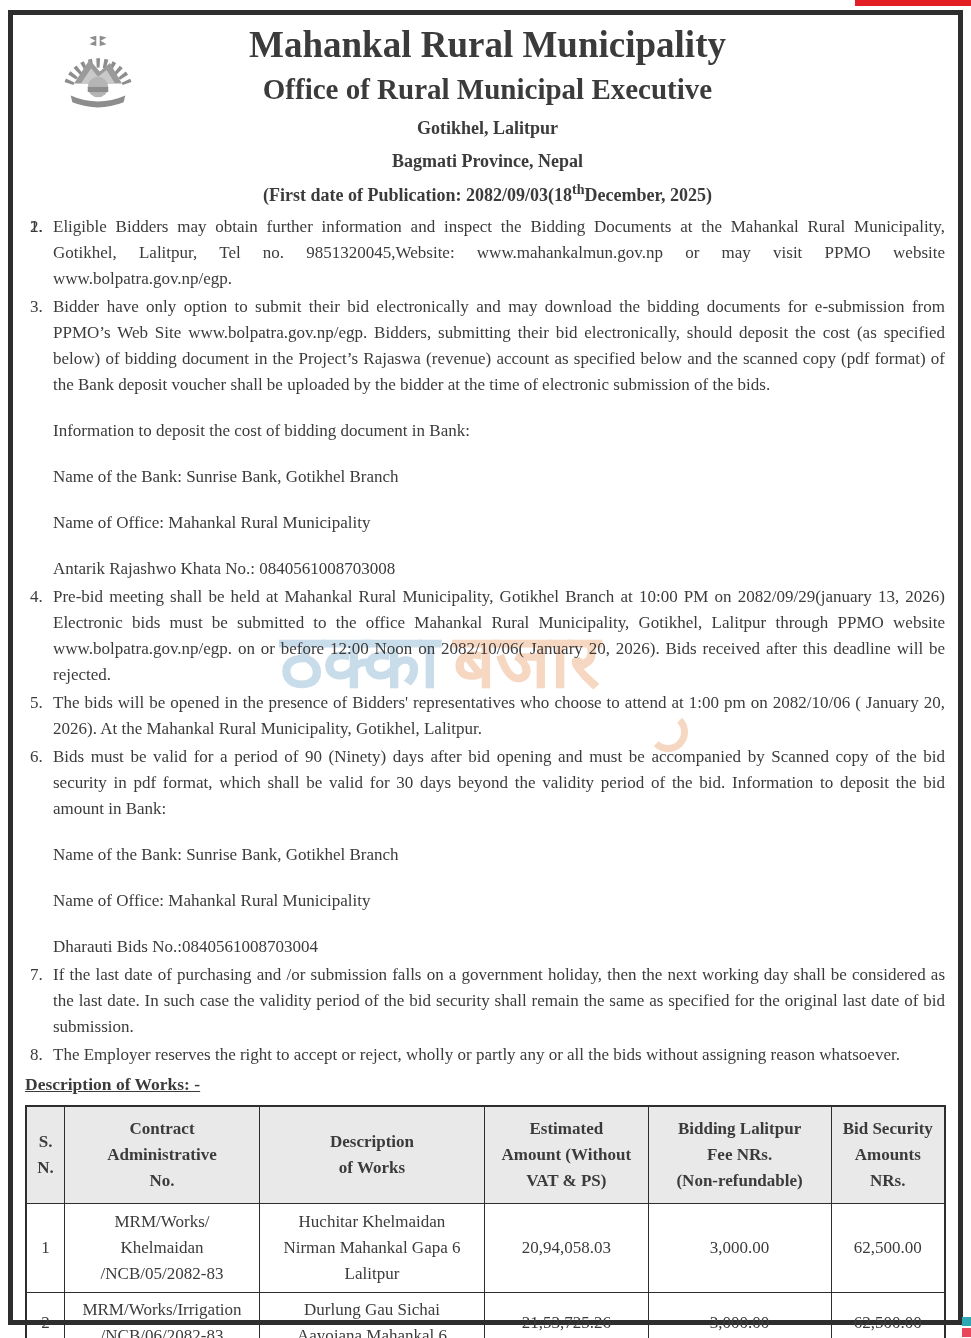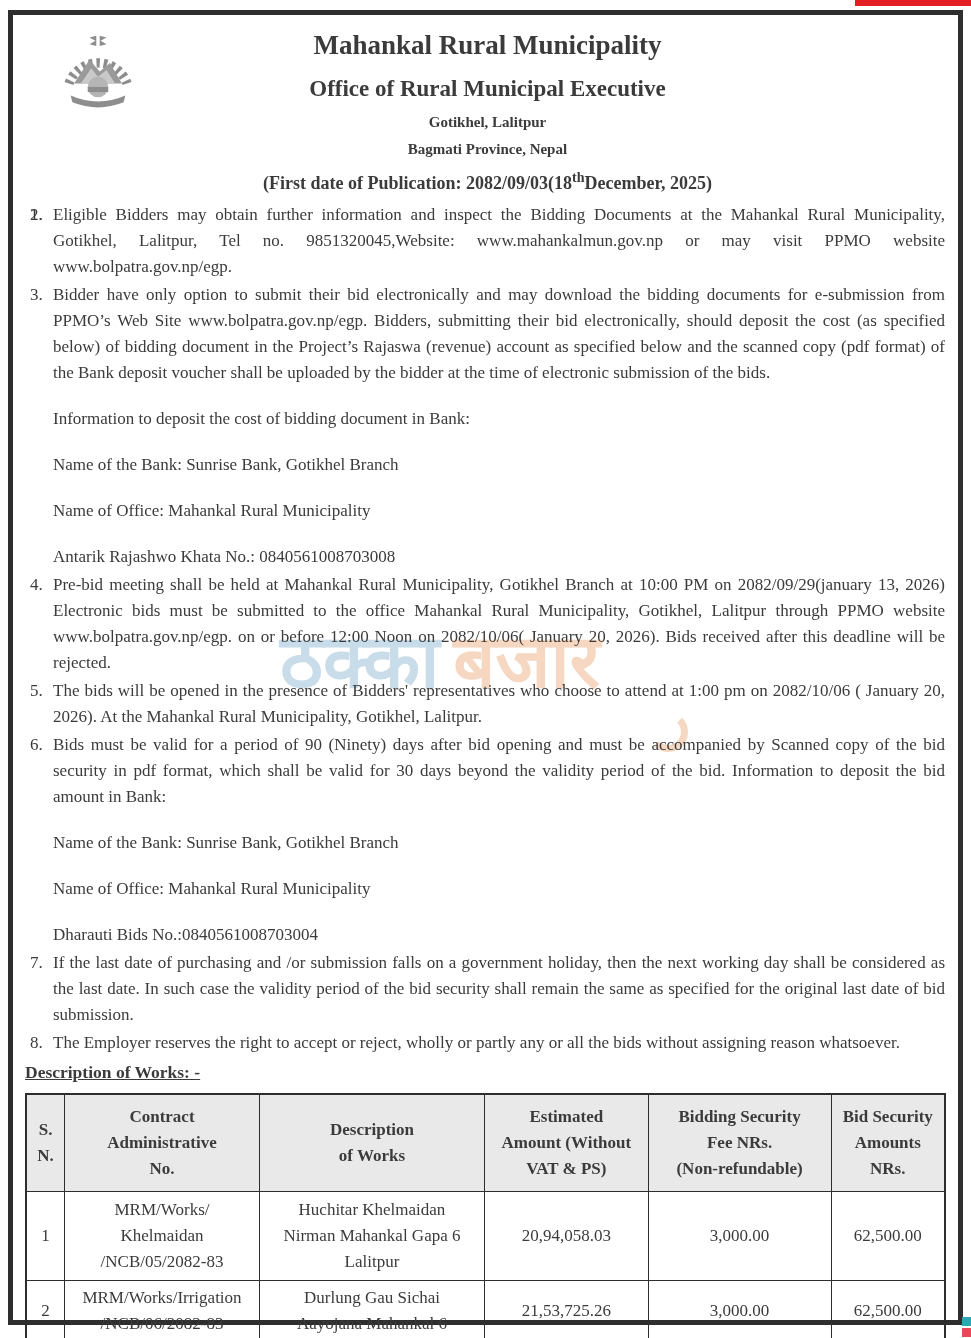--- a/index.html
+++ b/index.html
@@ -31,23 +31,23 @@
     background:var(--corner-pink,#e8485a);z-index:5;
   }
   .content{
     position:absolute;left:30px;top:22px;width:915px;
     z-index:2;
   }
   .emblem{
     position:absolute;left:25px;top:12px;width:86px;height:82px;
   }
   .hdr{ text-align:center; }
-  .org-name{ font-size:27px;font-weight:bold;line-height:34px;margin-top:6px; }
-  .office-name{ font-size:23px;font-weight:bold;line-height:34px;margin-top:10px; }
-  .loc{ font-size:15px;font-weight:bold;line-height:22px;margin-top:5px; }
+  .org-name{ font-size:37px;font-weight:bold;line-height:34px;margin-top:6px; }
+  .office-name{ font-size:29px;font-weight:bold;line-height:34px;margin-top:10px; }
+  .loc{ font-size:18px;font-weight:bold;line-height:22px;margin-top:11px; }
   .banner-wrap{ text-align:center;margin-top:15px; }
   .banner{
     display:inline-block;
     background:var(--banner-bg,#3d3d3d);
     color:var(--banner-text,#ffffff);
     font-size:27px;font-weight:bold;
     padding:2px 28px 5px 28px;
   }
   .publine{ text-align:center;font-size:18px;font-weight:bold;margin-top:9px; }
   .publine sup{ font-size:0.78em; }
@@ -222,21 +222,21 @@
         <th>S.
 N.</th>
         <th>Contract
 Administrative
 No.</th>
         <th>Description
 of Works</th>
         <th>Estimated
 Amount (Without
 VAT &amp; PS)</th>
-        <th>Bidding Security
+        <th>Bidding Lalitpur
 Fee NRs.
 (Non-refundable)</th>
         <th>Bid Security
 Amounts
 NRs.</th>
       </tr>
     </thead>
     <tbody>
       <tr class="row-tall">
         <td>1</td>

